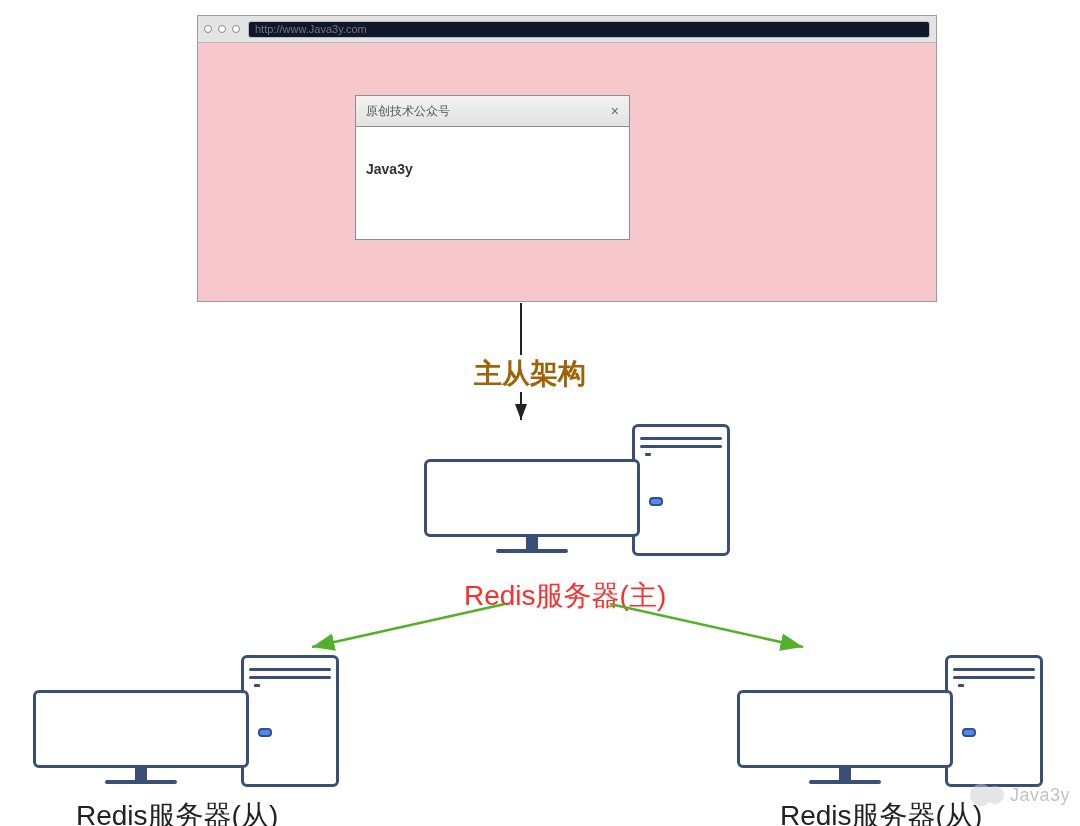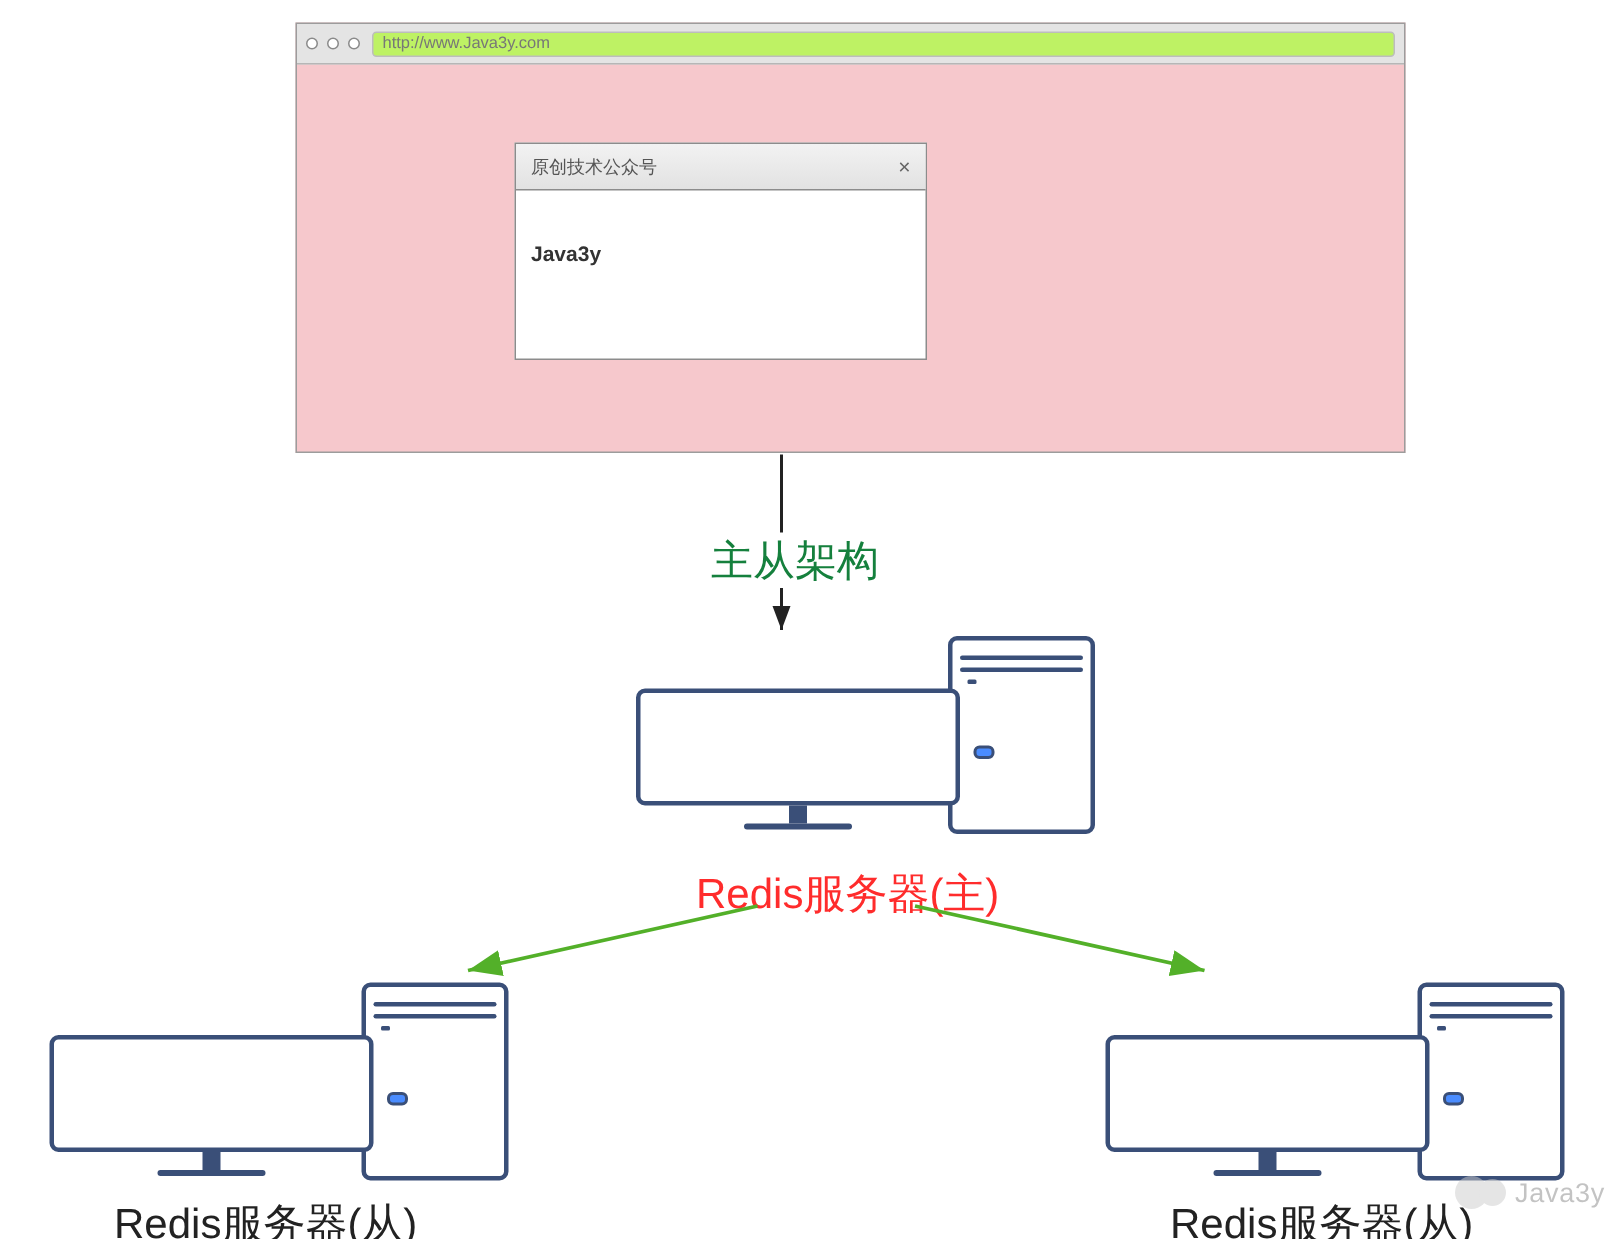--- a/index.html
+++ b/index.html
@@ -4,29 +4,29 @@
 <style>
   * { margin: 0; padding: 0; box-sizing: border-box; }
   body { width: 1080px; height: 826px; position: relative; font-family: Arial, "Microsoft YaHei", sans-serif; background: #fff; }
   .stage { position: relative; width: 1080px; height: 826px; }
 
   
   .browser { position: absolute; left: 197px; top: 15px; width: 740px; height: 287px; border: 1.5px solid #9c9c9c; background: #f6c8cc; }
   .browser-top { height: 27px; background: #e4e4e4; border-bottom: 1.5px solid #b6b6b6; display: flex; align-items: center; padding: 0 6px; }
   .dots { display: flex; gap: 6px; margin-right: 8px; }
   .dot { width: 8px; height: 8px; border-radius: 50%; background: #fff; border: 1px solid #8a8a8a; }
-  .addr { flex: 1; height: 17px; border: 1px solid #bdbdbd; border-radius: 3px; background: #bef264; font-size: 11px; color: #777; padding: 0 6px; display: flex; align-items: center; text-align: center; }
+  .addr { flex: 1; height: 17px; border: 1px solid #bdbdbd; border-radius: 3px; background: #0f172a; font-size: 11px; color: #777; padding: 0 6px; display: flex; align-items: center; text-align: center; }
 
-  .dialog { position: absolute; left: 145px; top: 79px; width: 275px; border: 1.5px solid #8c8c8c; background: #fff; }
+  .dialog { position: absolute; left: 157px; top: 79px; width: 275px; border: 1.5px solid #8c8c8c; background: #fff; }
   .dialog-head { height: 31px; background: linear-gradient(#f2f2f2,#e2e2e2); border-bottom: 1.5px solid #8c8c8c; display: flex; align-items: center; padding: 0 10px; font-size: 12px; color: #555; justify-content: space-between; }
   .dialog-body { height: 112px; padding: 34px 10px 10px 10px; font-weight: bold; font-size: 14px; color: #333; }
   .close-x { font-size: 14px; color: #666; }
 
   
-  .lbl-arch { position: absolute; left: 474px; top: 355px; font-size: 28px; font-weight: 400; color: #15803d; }
+  .lbl-arch { position: absolute; left: 474px; top: 355px; font-size: 28px; font-weight: 700; color: #a16207; }
   .lbl-master { position: absolute; left: 464px; top: 577px; font-size: 28px; font-weight: 500; color: #ff2c2c; }
   .lbl-slave1 { position: absolute; left: 76px; top: 797px; font-size: 28px; color: #222; }
   .lbl-slave2 { position: absolute; left: 780px; top: 797px; font-size: 28px; color: #222; }
 
   
   .pc { position: absolute; }
   .tower { position: absolute; border: 3px solid #3a4f78; border-radius: 6px; background: #fff; }
   .tower .btn { position: absolute; width: 14px; height: 9px; border-radius: 4px; background: #4a8cff; border: 2px solid #3a4f78; }
   .tower .slot { position: absolute; left: 5px; right: 5px; height: 3px; background: #3a4f78; border-radius: 2px; }
   .tower .bump { position: absolute; width: 6px; height: 3px; background: #3a4f78; border-radius: 1px; }

